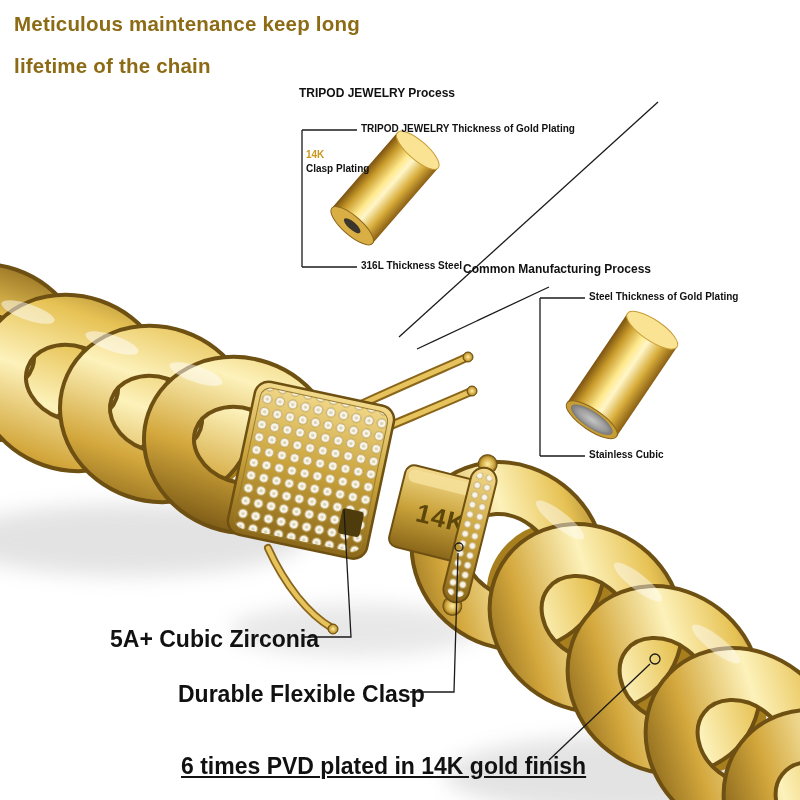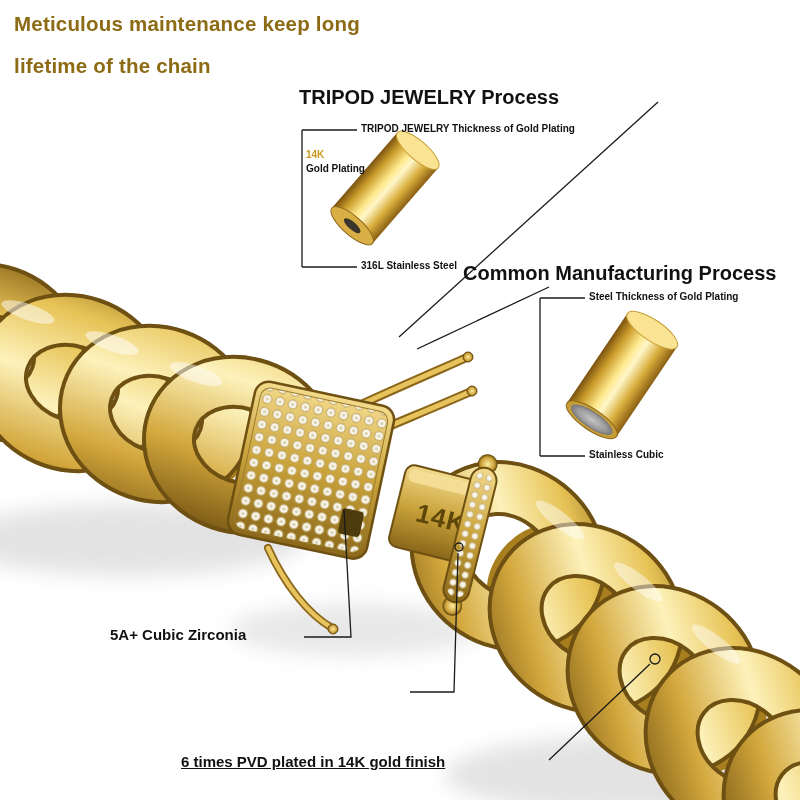--- a/index.html
+++ b/index.html
@@ -7,24 +7,24 @@
   .stage {
     position: relative;
     width: 800px;
     height: 800px;
     background: #ffffff;
     overflow: hidden;
     font-family: "Liberation Sans", sans-serif;
   }
   .t { position: absolute; white-space: nowrap; color: #111; }
   .title   { font-size: 20.5px; font-weight: 700; color: #8d6b15; letter-spacing: 0.2px; }
-  .h1      { font-size: 20px;   font-weight: 700; }
+  .h1      { font-size: 12px;   font-weight: 700; }
   .small   { font-size: 10px;   font-weight: 700; }
   .gold    { color: #c8991d; }
-  .callout { font-size: 15px; font-weight: 700; }
+  .callout { font-size: 23px; font-weight: 700; }
   svg text { font-family: "Liberation Sans", sans-serif; }
 </style>
 </head>
 <body>
 
 <div class="stage">
 
   <svg width="800" height="800" viewBox="0 0 800 800" style="position:absolute;left:0;top:0;">
     <defs>
       <linearGradient id="goldL" gradientUnits="userSpaceOnUse" x1="0" y1="250" x2="0" y2="545">
@@ -224,23 +224,24 @@
       <circle cx="655" cy="659" r="5"></circle>
     </g>
   </svg>
 
   <div class="t title" style="left:14px;  top:12px;">Meticulous maintenance keep long</div>
   <div class="t title" style="left:14px;  top:54px;">lifetime of the chain</div>
 
   <div class="t h1" style="left:299px; top:86px;">TRIPOD JEWELRY Process</div>
   <div class="t small" style="left:361px; top:123px;text-align:center;">TRIPOD JEWELRY Thickness of Gold Plating</div>
   <div class="t small gold" style="left:306px; top:149px;">14K</div>
-  <div class="t small" style="left:306px; top:163px;">Gold Plating</div>
-  <div class="t small" style="left:361px; top:260px;">316L Stainless Steel</div>
+  <div class="t small" style="left:306px; top:163px;">Clasp Plating</div>
+  <div class="t small" style="left:361px; top:260px;">316L Thickness Steel</div>
 
   <div class="t h1" style="left:463px; top:262px;">Common Manufacturing Process</div>
   <div class="t small" style="left:589px; top:291px;">Steel Thickness of Gold Plating</div>
   <div class="t small" style="left:589px; top:449px;">Stainless Cubic</div>
 
   <div class="t callout" style="left:110px; top:626px;">5A+ Cubic Zirconia</div>
+  <div class="t callout" style="left:178px; top:681px;">Durable Flexible Clasp</div>
   <div class="t callout" style="left:181px; top:753px;text-decoration:underline;">6 times PVD plated in 14K gold finish</div>
 
 </div>
 
 </body></html>

